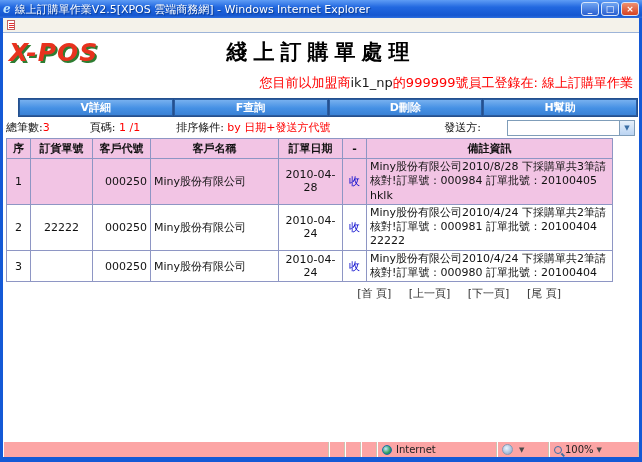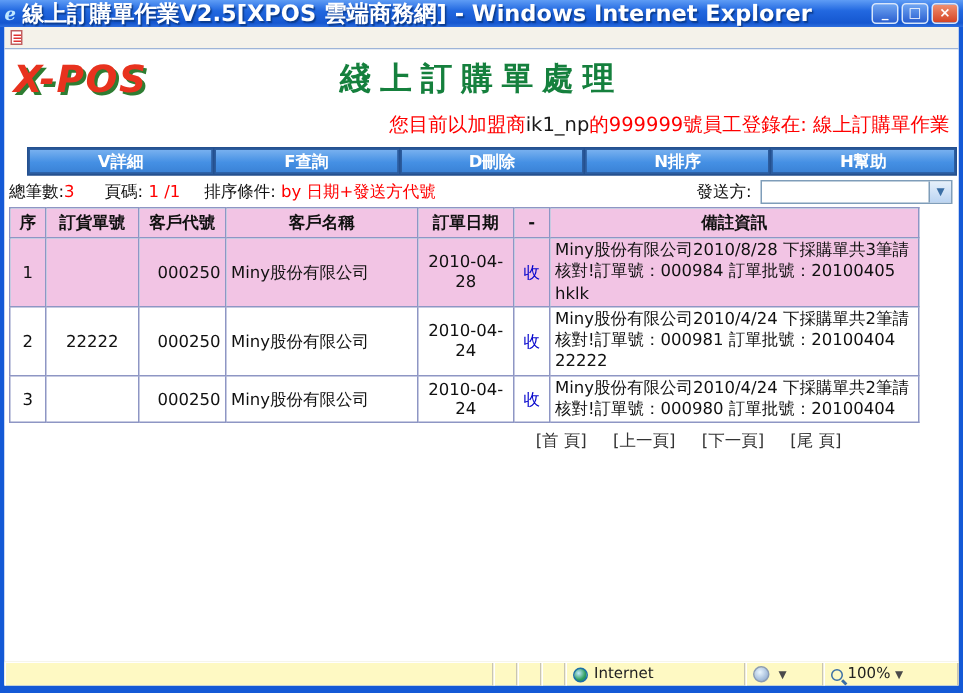--- a/index.html
+++ b/index.html
@@ -2,49 +2,49 @@
 <html><head>
 <meta charset="utf-8">
 <style>
   * { margin:0; padding:0; box-sizing:border-box; }
   body { font-family:"DejaVu Sans","Liberation Sans",sans-serif; background:#777; }
   .window { width:642px; height:462px; display:flex; flex-direction:column; background:#fff; position:relative; overflow:hidden; }
 
   
   .titlebar { height:18px; background:linear-gradient(180deg,#5E9CF5 0%,#2268E0 40%,#1557D0 85%,#2E6FDF 100%); display:flex; align-items:center; padding:0 3px; flex:0 0 auto; }
   .titlebar .ie-e { color:#BFE6FF; font-weight:bold; font-style:italic; font-size:12px; margin-right:4px; font-family:"DejaVu Serif",serif; }
-  .titlebar .title-text { color:#fff; font-size:15px; font-weight:bold; flex:1; white-space:nowrap; overflow:hidden; text-shadow:1px 1px 1px #0B3B8C; }
+  .titlebar .title-text { color:#fff; font-size:11px; font-weight:normal; flex:1; white-space:nowrap; overflow:hidden; text-shadow:1px 1px 1px #0B3B8C; }
   .winbtn { width:18px; height:14px; margin-left:2px; border:1px solid #D8E6FA; border-radius:3px; font-size:9px; line-height:12px; text-align:center; color:#fff; font-weight:bold; }
   .btn-min,.btn-max { background:linear-gradient(180deg,#6FA5F2,#2A5FD0); }
   .btn-close { background:linear-gradient(180deg,#F0906F,#D44324); }
 
   
   .frame { flex:1; display:flex; flex-direction:column; border-left:3px solid #1459D6; border-right:3px solid #1459D6; border-bottom:5px solid #1459D6; }
 
   
   .addressbar { height:15px; background:#F4F2EA; display:flex; align-items:center; padding:0 4px; border-bottom:1px solid #9DB4D8; font-size:9px; flex:0 0 auto; }
   .page-ico { width:8px; height:10px; background:#fff; border:1px solid #C06060; position:relative; margin-right:4px; flex:0 0 auto; }
   .page-ico::after { content:""; position:absolute; left:1px; top:2px; width:5px; height:1px; background:#E03030; box-shadow:0 2px 0 #E03030,0 4px 0 #E03030; }
   .url { color:#8A8A8A; white-space:nowrap; overflow:hidden; }
   .url b { color:#222; }
 
   
   .page { flex:1; background:#fff; overflow:hidden; font-size:11px; position:relative; }
   .hdr { position:relative; height:34px; margin-top:3px; }
   .logo { position:absolute; left:6px; top:2px; font-size:25px; font-weight:900; font-style:italic; color:#E8321E; letter-spacing:1px; text-shadow:2px 2px 0 #2E7D32; font-family:"DejaVu Sans",sans-serif; }
-  .big-title { position:absolute; left:0; right:0; top:2px; text-align:center; font-family:"DejaVu Serif","Liberation Serif",serif; font-size:21px; font-weight:bold; color:#15803d; letter-spacing:6px; }
+  .big-title { position:absolute; left:0; right:0; top:2px; text-align:center; font-family:"DejaVu Serif","Liberation Serif",serif; font-size:21px; font-weight:bold; color:#000000; letter-spacing:6px; }
   .login-line { text-align:right; color:#FF0000; font-size:13px; padding-right:6px; height:16px; margin-top:4px; }
   .login-line .merchant { color:#1A1A1A; }
 
   
   .toolbar { display:flex; margin:8px 1px 0 15px; background:#24508F; border:1px solid #24508F; gap:1px; }
   .tbtn { flex:1; height:17px; background:linear-gradient(180deg,#77B0EF 0%,#4590E4 55%,#3A82D6 100%); border:1px solid #2C5C9E; color:#fff; font-size:11px; font-weight:bold; text-align:center; line-height:15px; cursor:pointer; }
 
   
-  .infobar { display:flex; align-items:center; height:17px; margin:2px 2px 0 3px; font-size:11px; color:#111; }
+  .infobar { display:flex; align-items:center; height:17px; margin:2px 2px 0 3px; font-size:11px; color:#111;gap:20px; }
   .red { color:#FF0000; }
   .infobar .seg { margin-right:6px; white-space:nowrap; }
   .infobar .spacer { flex:1; }
   .combo { width:128px; height:16px; border:1px solid #7F9DB9; background:#fff; display:flex; margin-right:2px; }
   .combo .val { flex:1; font-size:10px; padding:1px 2px; }
   .combo .arrow { width:15px; background:linear-gradient(180deg,#E6F0FB,#BBD4F2); border-left:1px solid #7F9DB9; color:#3A6EA5; font-size:7px; text-align:center; line-height:14px; }
 
   
   table.grid { border-collapse:collapse; margin:2px 0 0 3px; table-layout:fixed; width:606px; font-size:11px; }
   table.grid th, table.grid td { border:1px solid #8E96C4; padding:1px 3px; vertical-align:middle; color:#111; overflow:hidden; }
@@ -54,21 +54,21 @@
   td.c { text-align:center; }
   td.r { text-align:right; }
   td.remark { white-space:pre-line; line-height:1.3; }
   td.recv a { color:#0000CC; text-decoration:none; font-size:11px; }
 
   
   .pager { text-align:right; padding-right:78px; margin-top:4px; font-size:11px; color:#333; }
   .pager span { margin-left:14px; cursor:pointer; white-space:nowrap; }
 
   
-  .statusbar { height:16px; background:#fef9c3; border-top:1px solid #fff; box-shadow:0 -1px 0 #B8B4A0; display:flex; align-items:stretch; font-size:10px; color:#222; flex:0 0 auto; }
+  .statusbar { height:16px; background:#fca5a5; border-top:1px solid #fff; box-shadow:0 -1px 0 #B8B4A0; display:flex; align-items:stretch; font-size:10px; color:#222; flex:0 0 auto; }
   .sseg { border-right:1px solid #C9C5B2; border-left:1px solid #fff; display:flex; align-items:center; padding:0 4px; }
   .sseg.grow { flex:1; }
   .sseg.tiny { width:16px; }
   .globe { width:10px; height:10px; border-radius:50%; background:radial-gradient(circle at 35% 35%,#BFE8FF,#2E9E5B 60%,#176E9E); border:1px solid #1C6FA8; margin-right:4px; }
   .mag { width:8px; height:8px; border:1.5px solid #3A6EA5; border-radius:50%; position:relative; margin-right:3px; }
   .mag::after { content:""; position:absolute; width:4px; height:1.5px; background:#3A6EA5; transform:rotate(45deg); left:6px; top:7px; }
   .shield { width:11px; height:11px; border-radius:50%; background:radial-gradient(circle at 40% 35%,#EAF6FF,#9FB8D8 70%,#6E87A8); border:1px solid #8A9BB4; margin-right:3px; }
   .darr { font-size:7px; color:#4A4A4A; margin-left:3px; }
 </style>
 </head>
@@ -96,21 +96,20 @@
         <span class="logo">X-POS</span>
         <span class="big-title">綫上訂購單處理</span>
       </div>
 
       <div class="login-line"><span>您目前以加盟商</span><span class="merchant">ik1_np</span><span>的999999號員工登錄在: 線上訂購單作業</span></div>
 
       <div class="toolbar">
         <div class="tbtn">V詳細</div>
         <div class="tbtn">F查詢</div>
         <div class="tbtn">D刪除</div>
-        <div class="tbtn">N排序</div>
         <div class="tbtn">H幫助</div>
       </div>
 
       <div class="infobar">
         <span class="seg"><span>總筆數:</span><span class="red">3</span></span>
         <span class="seg" style="margin-left:14px;"><span>頁碼:</span> <span class="red">1 /1</span></span>
         <span class="seg" style="margin-left:10px;"><span>排序條件:</span> <span class="red">by 日期+發送方代號</span></span>
         <span class="spacer"></span>
         <span class="seg">發送方:</span>
         <span class="combo">

